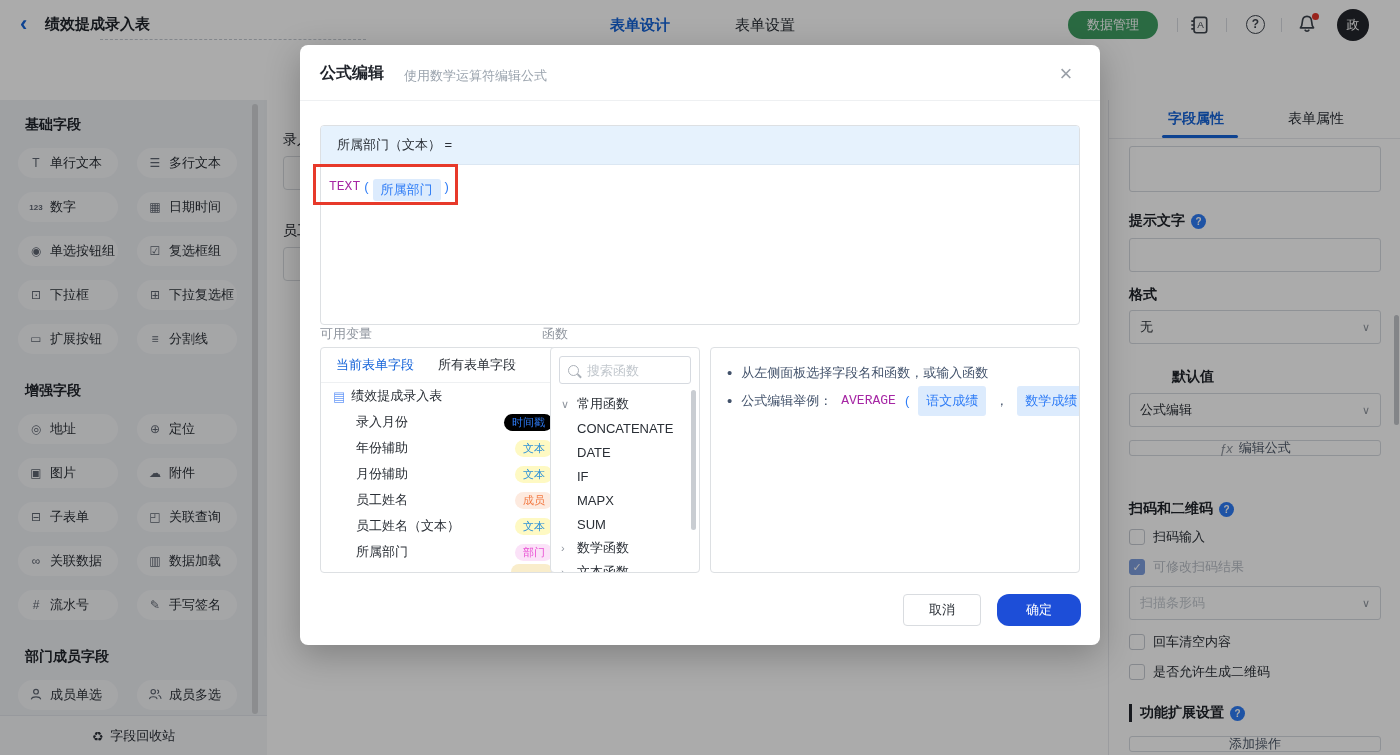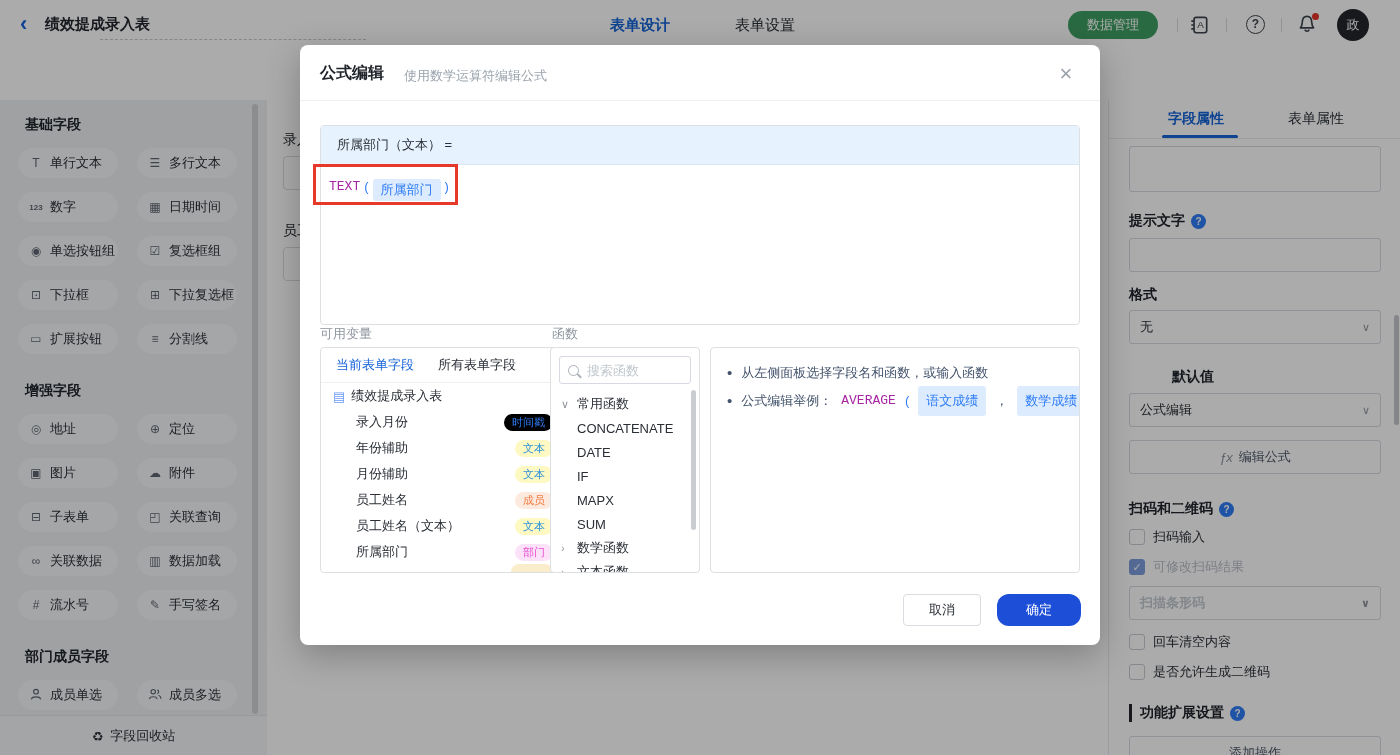--- a/index.html
+++ b/index.html
@@ -47,21 +47,21 @@
   .rp-label{font-size:14px;font-weight:bold;color:#20242b;display:flex;align-items:center;gap:6px;}
   .q-badge{width:15px;height:15px;border-radius:50%;background:#2e7cf6;color:#fff;font-size:10px;font-weight:bold;text-align:center;line-height:15px;display:inline-block;}
   .rp-input{width:252px;height:34px;border:1px solid #d6dae0;border-radius:3px;background:#fff;box-sizing:border-box;}
   .sel{width:252px;height:34px;border:1px solid #d6dae0;border-radius:3px;background:#fff;box-sizing:border-box;display:flex;align-items:center;justify-content:space-between;padding:0 10px;font-size:13px;color:#2a2f36;}
   .sel .chev{color:#8f959e;font-size:11px;}
   .sel.disabled{color:#c3c8cf;}
   .cb-row{display:flex;align-items:center;gap:8px;font-size:13px;color:#2a2f36;}
   .cb{width:16px;height:16px;border:1px solid #c6cbd3;border-radius:3px;background:#fff;box-sizing:border-box;display:inline-block;flex:0 0 auto;}
   .cb.checked{background:#7e9ede;border-color:#7e9ede;color:#fff;font-size:11px;line-height:14px;text-align:center;}
   .cb-row.muted{color:#b9bec6;}
-  .btn-ghost{width:252px;height:34px;border:1px solid #d6dae0;border-radius:3px;background:#fff;box-sizing:border-box;display:flex;align-items:center;justify-content:center;gap:6px;font-size:13px;color:#4e5969;}
+  .btn-ghost{width:252px;height:16px;border:1px solid #d6dae0;border-radius:3px;background:#fff;box-sizing:border-box;display:flex;align-items:center;justify-content:center;gap:6px;font-size:13px;color:#4e5969;}
   .ext-head{border-left:3px solid #23262e;padding-left:8px;}
   .rp-thumb{left:285px;top:215px;width:5px;height:110px;border-radius:3px;background:#c3c6cb;}
   
   .overlay{left:0;top:0;width:1400px;height:755px;background:rgba(0,0,0,0.33);z-index:5;}
   
   .modal{left:300px;top:45px;width:800px;height:600px;background:#fff;border-radius:8px;box-shadow:0 10px 34px rgba(0,0,0,0.25);z-index:10;}
   .m-title{left:20px;top:18px;font-size:16px;font-weight:bold;color:#20242b;}
   .m-sub{left:104px;top:22px;font-size:13px;color:#9aa3ad;}
   .m-close{left:754px;top:16px;font-size:22px;color:#9aa0a8;width:24px;text-align:center;}
   .m-headline{left:0;top:55px;width:800px;height:1px;background:#eef0f2;}
@@ -315,21 +315,21 @@
       <span class="q-badge">?</span>
     </div>
     <div class="abs cb-row" style="left:20px;top:428px;">
       <span class="cb"></span>
       <span>扫码输入</span>
     </div>
     <div class="abs cb-row muted" style="left:20px;top:458px;">
       <span class="cb checked">✓</span>
       <span>可修改扫码结果</span>
     </div>
-    <div class="abs sel disabled" style="left:20px;top:486px;font-weight:bold;">
+    <div class="abs sel disabled" style="left:20px;top:486px;">
       <span>扫描条形码</span>
         <span class="chev">∨</span>
     </div>
     <div class="abs cb-row" style="left:20px;top:533px;">
       <span class="cb"></span>
       <span>回车清空内容</span>
     </div>
     <div class="abs cb-row" style="left:20px;top:563px;">
       <span class="cb"></span>
       <span>是否允许生成二维码</span>
@@ -357,21 +357,21 @@
       <div class="fline">
         <span class="fn-name">TEXT</span>
         <span class="paren">(</span>
         <span class="chip">所属部门</span>
         <span class="paren">)</span>
       </div>
     </div>
     <div class="abs red-annot"></div>
 
     <span class="abs m-seclabel" style="left:20px;">可用变量</span>
-    <span class="abs m-seclabel" style="left:252px;text-align:center;">函数</span>
+    <span class="abs m-seclabel" style="left:242px;text-align:center;">函数</span>
 
     <div class="mpanel" style="left:20px;width:248px;">
       <div class="var-tabs">
         <span class="var-tab active">当前表单字段</span>
         <span class="var-tab">所有表单字段</span>
       </div>
       <div class="var-row parent">
         <span class="doc-ic">▤</span>
         <span class="name">绩效提成录入表</span>
       </div>

